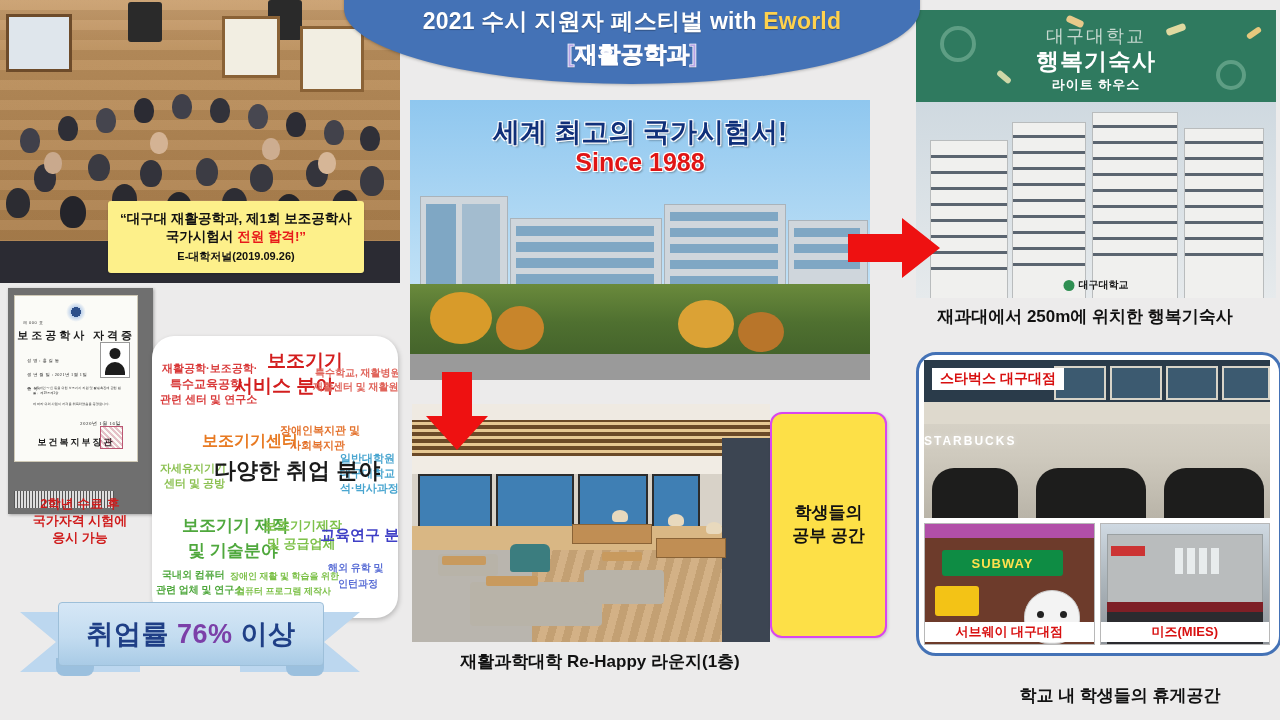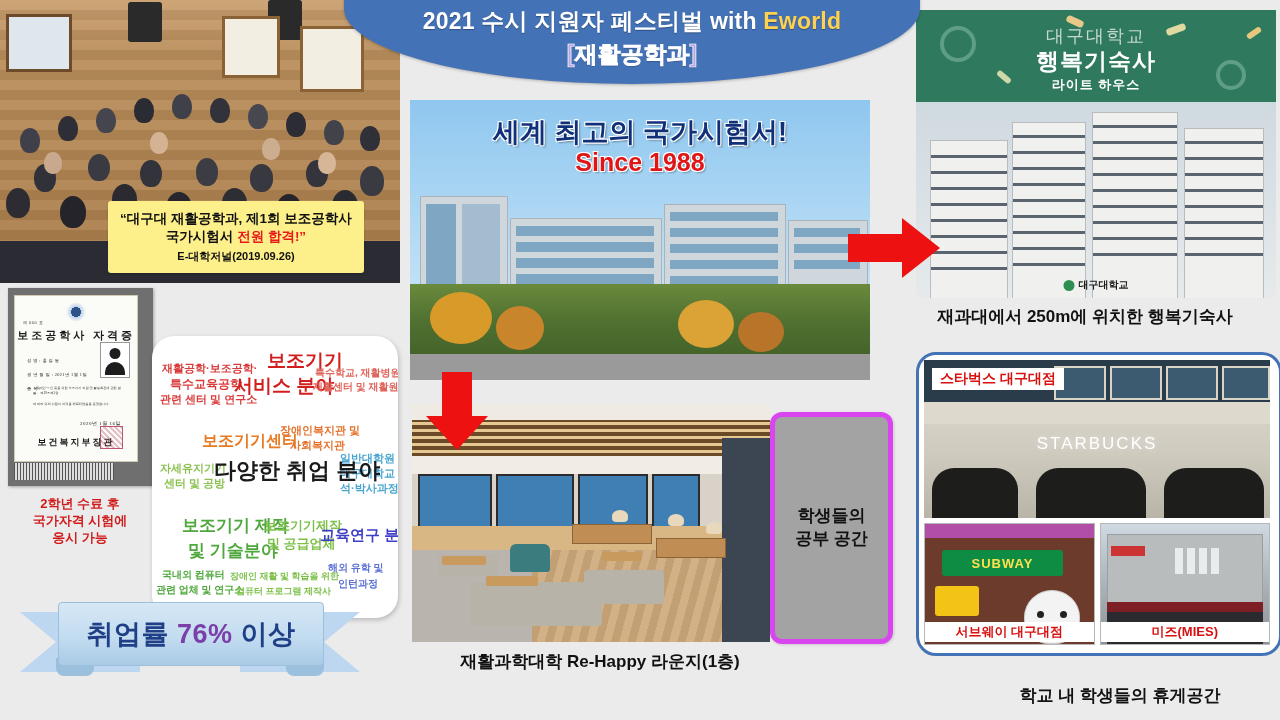--- a/index.html
+++ b/index.html
@@ -56,21 +56,21 @@
     position:absolute;left:108px;top:201px;width:256px;height:72px;
     background:#fdf08a;border-radius:3px;z-index:30;
     display:flex;flex-direction:column;align-items:center;justify-content:center;
     box-shadow:0 1px 2px rgba(0,0,0,.18);
   }
   .quote-l1,.quote-l2{font-size:13.5px;font-weight:bold;color:#111;line-height:1.35;white-space:nowrap;}
   .quote-l2 .red{color:#e8191a;}
   .quote-src{font-size:11px;font-weight:bold;color:#111;margin-top:3px;}
 
   
-  .cert-wrap{position:absolute;left:8px;top:288px;width:145px;height:198px;
+  .cert-wrap{position:absolute;left:8px;top:288px;width:145px;height:226px;
     background:#6f6f6f;box-shadow:1px 1px 3px rgba(0,0,0,.3);}
   .cert{position:absolute;left:6px;top:7px;width:122px;height:165px;background:#fbfbf7;border:1px solid #cfc9b6;}
   .cert-emb{position:absolute;left:50%;top:6px;transform:translateX(-50%);width:20px;height:20px;
     border-radius:50%;background:radial-gradient(circle,#2d4f8a 35%,#bcd0ea 36%,#fbfbf7 70%);}
   .cert-no{position:absolute;left:8px;top:24px;font-size:4px;color:#333;letter-spacing:.5px;}
   .cert-title{position:absolute;left:0;right:0;top:32px;text-align:center;font-size:11px;font-weight:bold;color:#1a1a1a;letter-spacing:3px;
     font-family:"Liberation Serif","DejaVu Serif",serif;}
   .cert-photo{position:absolute;right:7px;top:46px;width:28px;height:34px;background:#fff;border:1px solid #999;}
   .cert-photo::before{content:"";position:absolute;left:50%;top:5px;transform:translateX(-50%);width:11px;height:11px;border-radius:50%;background:#1d1d1d;}
   .cert-photo::after{content:"";position:absolute;left:50%;bottom:2px;transform:translateX(-50%);width:20px;height:13px;border-radius:10px 10px 0 0;background:#1d1d1d;}
@@ -147,21 +147,21 @@
   .lg-chair{position:absolute;background:#3b7d7f;border-radius:6px 6px 3px 3px;}
   .lg-table{position:absolute;background:#c89a5e;border-radius:2px;}
   .lg-desk{position:absolute;background:#c08e54;border:1px solid #8a6336;}
   .lg-lamp{position:absolute;background:#e8d9bd;border-radius:50% 50% 4px 4px;}
 
   .lounge-caption{position:absolute;left:400px;top:650px;width:400px;text-align:center;
     font-size:17px;font-weight:bold;color:#111;}
 
   
   .study-box{position:absolute;left:770px;top:412px;width:113px;height:222px;
-    background:#a3a3a3;border:5px solid #d946ef;border-radius:12px;
+    background:#fde047;border:2px solid #d946ef;border-radius:12px;
     display:flex;align-items:center;justify-content:center;z-index:28;
     box-shadow:1px 1px 3px rgba(0,0,0,.14);}
   .study-text{font-size:17px;font-weight:bold;color:#111;text-align:center;line-height:1.35;}
 
   
   .dorm{position:absolute;left:916px;top:10px;width:360px;height:288px;overflow:hidden;}
   .dorm-banner{position:absolute;left:0;top:0;width:100%;height:92px;background:#2f7a5f;}
   .dorm-conf{position:absolute;border-radius:50%;}
   .dorm-b1{position:absolute;left:0;right:0;top:14px;text-align:center;font-size:18px;color:#c6d8cf;letter-spacing:2px;}
   .dorm-b2{position:absolute;left:0;right:0;top:36px;text-align:center;font-size:23px;font-weight:bold;color:#ffffff;letter-spacing:1px;}
@@ -176,21 +176,21 @@
     font-size:17px;font-weight:bold;color:#111;}
 
   
   .amen{position:absolute;left:916px;top:352px;width:360px;height:298px;
     background:#ffffff;border:3px solid #4472b6;border-radius:20px;overflow:hidden;z-index:22;}
   .sbx{position:absolute;left:5px;top:5px;width:346px;height:158px;overflow:hidden;background:#c9c7c0;}
   .sbx-wall{position:absolute;inset:0;background:linear-gradient(180deg,#e2ded4 0%,#cfcabe 60%,#b9b4a8 100%);}
   .sbx-winrow{position:absolute;left:0;top:0;width:100%;height:42px;background:#2a3b4a;}
   .sbx-win{position:absolute;top:6px;height:30px;background:#3c5a70;border:2px solid #d8d4c8;}
   .sbx-cor{position:absolute;left:0;top:42px;width:100%;height:22px;background:#ded9cd;}
-  .sbx-sign{position:absolute;left:0;right:0;top:74px;text-align:center;font-size:17px;font-weight:normal;color:#ffffff;letter-spacing:2px;
+  .sbx-sign{position:absolute;left:0;right:0;top:74px;font-size:12px;font-weight:bold;color:#ffffff;letter-spacing:2px;
     text-shadow:0 0 6px rgba(255,255,255,.5);}
   .sbx-arch{position:absolute;bottom:0;height:50px;background:#1d1d1c;border-radius:22px 22px 0 0;}
   .sbx-label{position:absolute;left:8px;top:8px;background:#fff;padding:2px 8px;
     font-size:14px;font-weight:bold;color:#d81010;z-index:5;}
 
   .amen-row{position:absolute;left:5px;top:168px;width:346px;height:122px;display:flex;gap:5px;}
   .amen-cell{position:relative;flex:1;overflow:hidden;background:#cfcfcf;border:1px solid #b8b8b8;}
   .mies-sky{position:absolute;inset:0;background:linear-gradient(180deg,#cfd9e2 0%,#aeb7bd 45%,#8d9298 100%);}
   .mies-bldg{position:absolute;left:6px;top:10px;right:6px;height:76px;background:#b9bcbd;border:1px solid #9aa0a2;}
   .mies-win{position:absolute;background:#e8eced;}

